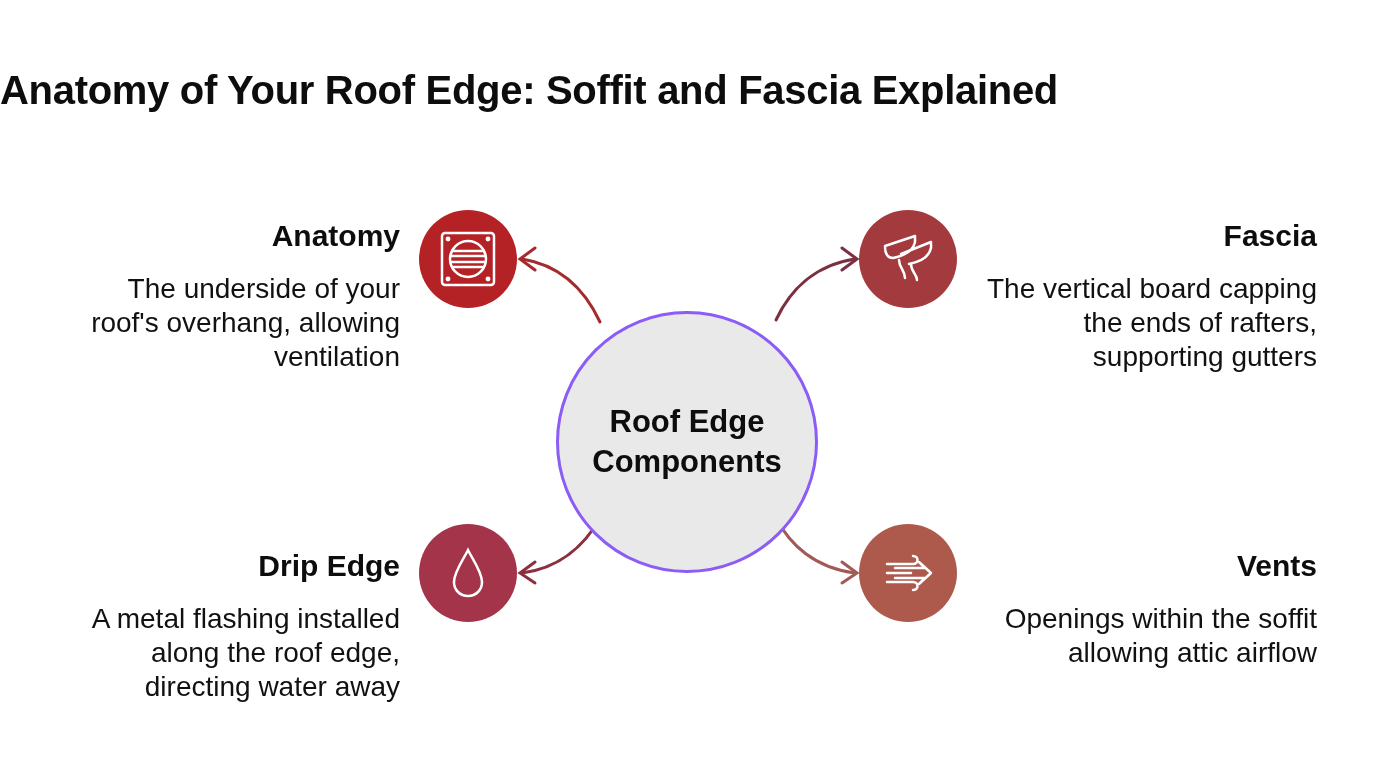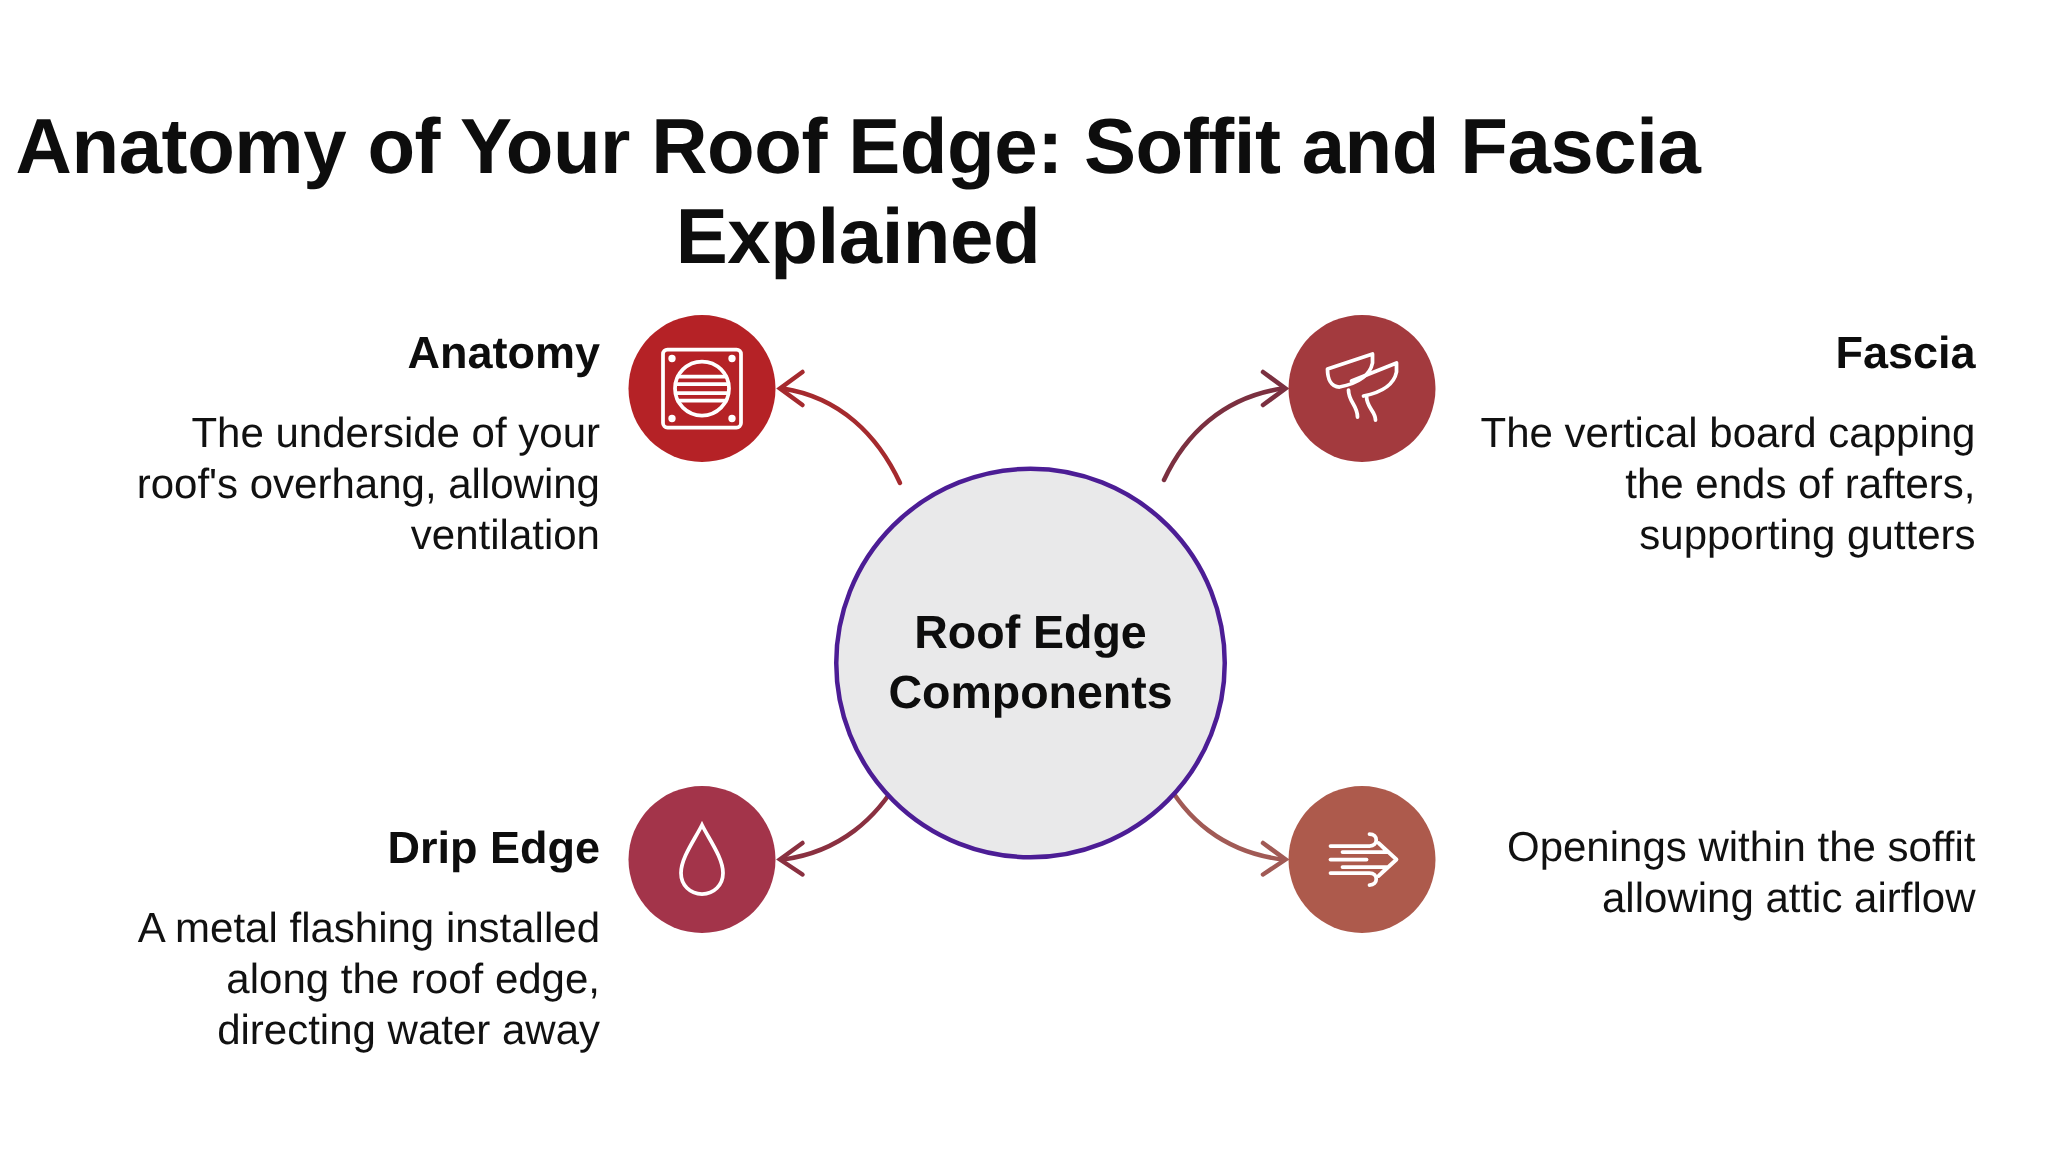--- a/index.html
+++ b/index.html
@@ -13,42 +13,41 @@
       position: relative;
       overflow: hidden;
       font-family: "Liberation Sans", sans-serif;
       color: #111111;
     }
     .title {
       position: absolute;
       left: 0;
       top: 68px;
       width: 1144px;
-      text-align: center;
-      font-size: 52px;
+      font-size: 40px;
       font-weight: bold;
       letter-spacing: -0.3px;
       color: #0d0d0d;
     }
     svg.connectors {
       position: absolute;
       left: 0;
       top: 0;
       width: 1376px;
       height: 768px;
     }
     .hub {
       position: absolute;
       left: 556px;
       top: 311px;
       width: 262px;
       height: 262px;
       border-radius: 50%;
       background: #e9e9ea;
-      border: 3px solid #4c1d95;
+      border: 3px solid #8b5cf6;
       box-sizing: border-box;
       display: flex;
       align-items: center;
       justify-content: center;
       text-align: center;
     }
     .hub-label {
       font-size: 31px;
       font-weight: bold;
       line-height: 40px;
@@ -164,14 +163,15 @@
   <div class="block-title">Fascia</div>
   <div class="block-desc">The vertical board capping the ends of rafters, supporting gutters</div>
 </div>
 
 <div class="text-block left" style="left:60px; top:548px;">
   <div class="block-title">Drip Edge</div>
   <div class="block-desc">A metal flashing installed along the roof edge, directing water away</div>
 </div>
 
 <div class="text-block right" style="left:977px; top:548px;">
+  <div class="block-title">Vents</div>
   <div class="block-desc">Openings within the soffit allowing attic airflow</div>
 </div>
 
 </body></html>

